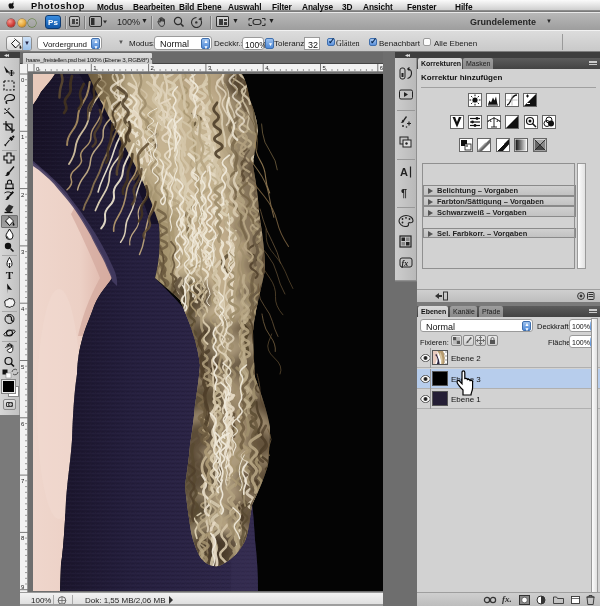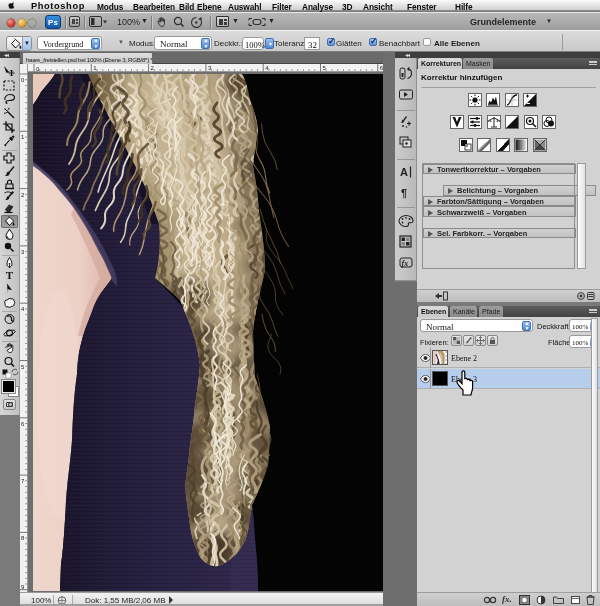--- a/index.html
+++ b/index.html
@@ -9,21 +9,21 @@
 
 #menubar{left:0;top:0;width:600px;height:11px;background:linear-gradient(#fbfbfb,#cfcfcf);border-bottom:1px solid #8c8c8c;}
 #menubar span{position:absolute;top:1.5px;font-size:8.3px;color:#0a0a0a;font-weight:bold;letter-spacing:-0.1px;}
 
 #appbar{left:0;top:12px;width:600px;height:33px;background:linear-gradient(#b8b8b8,#888888);border-top:1px solid #e8e8e8;border-bottom:1px solid #2e2e2e;}
 .tl{position:absolute;top:5.5px;width:8px;height:8px;border-radius:50%;}
 #appbar .sep{position:absolute;top:2.5px;height:13px;width:1px;background:#7c7c7c;box-shadow:1px 0 0 #c8c8c8;}
 
 #optbar{left:0;top:30px;width:600px;height:22px;background:linear-gradient(#dcdcdc,#c9c9c9);border-top:1px solid #f2f2f2;border-bottom:1px solid #7d7d7d;}
 #optbar .lbl{position:absolute;top:7.5px;font-size:8px;color:#1a1a1a;}
-.aquabox{position:absolute;background:#fff;border:1px solid #9a9a9a;border-radius:3px;font-size:9px;color:#111;font-family:Liberation Serif, serif;}
+.aquabox{position:absolute;background:#fff;border:1px solid #9a9a9a;border-radius:3px;font-size:9px;color:#111;}
 .stepper{position:absolute;width:9px;border-radius:2px;background:linear-gradient(#9cc1ee,#4f8ad8);}
 .cb{position:absolute;width:8px;height:8px;border-radius:2px;top:7px;}
 .cb.on{background:linear-gradient(#a8c8f0,#5c92dd);border:1px solid #3f6fae;}
 .cb.off{background:#fdfdfd;border:1px solid #9a9a9a;}
 .cb.on:after{content:"✓";position:absolute;left:0px;top:-3px;font-size:9px;color:#0a2a55;font-weight:bold;}
 
 #tabrow{left:20px;top:52px;width:375px;height:12px;background:#6a6a6a;border-bottom:1px solid #454545;}
 #doctab{position:absolute;left:2px;top:0px;width:131px;height:12px;background:linear-gradient(#dedede,#c8c8c8);border:1px solid #6a6a6a;border-bottom:none;border-radius:2px 2px 0 0;font-size:6.2px;color:#1c1c1c;padding:2.5px 0 0 3px;letter-spacing:-0.32px;white-space:nowrap;overflow:hidden;}
 
 #ldockhead{left:0;top:52px;width:20px;height:6px;background:#3e3e3e;}
@@ -44,21 +44,21 @@
 
 .ptabbar{position:absolute;height:11px;background:linear-gradient(#5c5c5c,#434343);width:183px;}
 .ptab{position:absolute;top:0;height:11px;font-size:7px;padding:2px 3px 0 3px;color:#111;white-space:nowrap;}
 .ptab.active{background:linear-gradient(#dadada,#c9c9c9);border-radius:2px 2px 0 0;font-weight:bold;}
 .ptab.inactive{background:linear-gradient(#9d9d9d,#8a8a8a);color:#1d1d1d;border-radius:2px 2px 0 0;font-weight:normal;}
 #korr{left:417px;top:58px;width:183px;height:244px;background:#d2d2d2;}
 #ebenen{left:417px;top:306px;width:183px;height:300px;background:#d2d2d2;}
 .listrow{position:absolute;left:6px;width:153px;height:10.7px;background:linear-gradient(#d0d0d0,#c2c2c2);border:1px solid #8a8a8a;font-size:7.5px;font-weight:bold;color:#222;padding:0.5px 0 0 13px;white-space:nowrap;overflow:hidden;}
 .listrow:before{content:"";position:absolute;left:4px;top:2.5px;border-left:5px solid #555;border-top:3px solid transparent;border-bottom:3px solid transparent;}
 .eye{position:absolute;left:2.5px;width:11px;height:8px;}
-.lrow{position:absolute;left:0;width:183px;height:20px;border-bottom:1px solid #b0b0b0;font-family:Liberation Serif, serif;}
+.lrow{position:absolute;left:0;width:183px;height:20px;border-bottom:1px solid #b0b0b0;}
 .thumb{position:absolute;left:15px;top:2px;width:16px;height:15px;border:1px solid #555;}
 .lname{position:absolute;left:34px;top:6px;font-size:8px;color:#111;}
 </style></head>
 <body>
 <div id="menubar" class="abs">
 <svg class="abs" style="left:7px;top:1px" width="9" height="9" viewBox="0 0 9 9">
       <path d="M6.8 0.4c-0.1 0.7-0.6 1.3-1.2 1.4 -0.1-0.7 0.5-1.3 1.2-1.4z M5.6 2.1c0.5 0 1 0.2 1.4 0.7 -0.5 0.3-0.8 0.8-0.8 1.5 0 0.7 0.4 1.3 1 1.5 -0.3 0.8-0.9 1.9-1.6 1.9 -0.4 0-0.6-0.2-1.1-0.2 -0.5 0-0.7 0.2-1.1 0.2 -0.8 0-1.9-1.9-1.9-3.3 0-1.4 0.9-2.2 1.8-2.2 0.5 0 0.9 0.3 1.2 0.3 0.3 0 0.7-0.4 1.1-0.4z" fill="#111"></path>
     </svg>
 <span style="left:31px;font-weight:bold;font-size:9.3px;letter-spacing:0.6px;top:1px;">Photoshop</span>
 <span style="left:97px;">Modus</span>
@@ -148,25 +148,25 @@
 <span class="lbl" style="left:214px;">Deckkr.:</span>
 <div class="aquabox" style="left:242px;top:6px;width:22px;height:13px;padding:2px 0 0 2px;font-size:8.5px;">100%</div>
 <div class="stepper" style="left:265px;top:7px;height:11px;border:0.5px solid #3f6fae;">
       <span style="position:absolute;left:2px;top:2px;font-size:5px;color:#fff;">▼</span>
     </div>
 
 <span class="lbl" style="left:274px;">Toleranz:</span>
 
 <div class="aquabox" style="left:304px;top:6px;width:16px;height:13px;padding:2px 0 0 3px;border-radius:0;">32</div>
 <div class="cb on" style="left:327px;"></div>
-    <span class="lbl" style="left:336px;">Glätten</span>
+    <span class="lbl" style="left:336px;font-family:Liberation Serif, serif;">Glätten</span>
 <div class="cb on" style="left:369px;"></div>
     <span class="lbl" style="left:379px;">Benachbart</span>
 <div class="cb off" style="left:423px;"></div>
-    <span class="lbl" style="left:434px;font-weight:bold;">Alle Ebenen</span>
+    <span class="lbl" style="left:434px;">Alle Ebenen</span>
 <div class="abs" style="left:562px;top:3px;width:1px;height:16px;background:#9a9a9a;"></div>
 </div>
 <div id="ldockhead" class="abs">
     <span style="position:absolute;left:4px;top:-1.5px;font-size:6px;color:#ddd;letter-spacing:-1px;">◂◂</span>
   </div>
 <div id="tabrow" class="abs">
     <div id="doctab">haare_freistellen.psd bei 100% (Ebene 3, RGB/8*) * &nbsp;×</div>
   </div>
 <div id="toolcol" class="abs">
 <svg class="abs" style="left:3px;top:8px" width="13" height="11" viewBox="0 0 13 11">
@@ -1097,22 +1097,21 @@
       <rect x="1.5" y="1.5" width="11" height="11" fill="url(#gmap)"></rect>
     </svg>
 <svg class="abs" style="left:116px;top:80px" width="14" height="14" viewBox="0 0 14 14">
       <rect x="0.5" y="0.5" width="13" height="13" fill="#fff" stroke="#666"></rect>
       <path d="M1.5 1.5h11L7 7z" fill="#aaa"></path>
       <path d="M1.5 12.5h11L7 7z" fill="#444"></path>
       <path d="M1.5 1.5v11L7 7z" fill="#666"></path>
       <path d="M12.5 1.5v11L7 7z" fill="#888"></path>
       <path d="M1.5 1.5L12.5 12.5M12.5 1.5L1.5 12.5" stroke="#111" stroke-width="0.8"></path>
     </svg>
-<div class="listrow" style="top:105.5px;">Tonwertkorrektur – Vorgaben</div>
-<div class="listrow" style="top:126.9px;margin-left:20px;">Belichtung – Vorgaben</div>
+<div class="listrow" style="top:126.9px;">Belichtung – Vorgaben</div>
 <div class="listrow" style="top:137.6px;">Farbton/Sättigung – Vorgaben</div>
 <div class="listrow" style="top:148.3px;">Schwarzweiß – Vorgaben</div>
 <div class="listrow" style="top:169.7px;">Sel. Farbkorr. – Vorgaben</div>
 <div class="abs" style="left:5px;top:104.5px;width:153px;height:106px;border:1px solid #909090;"></div>
 <div class="abs" style="left:160px;top:104.5px;width:9px;height:106px;background:linear-gradient(90deg,#fdfdfd,#e2e2e2);border:1px solid #9a9a9a;"></div>
 <div class="abs" style="left:0px;top:231px;width:183px;height:13px;background:linear-gradient(#cfcfcf,#bdbdbd);border-top:1px solid #9e9e9e;"></div>
 <svg class="abs" style="left:17px;top:233px" width="14" height="10" viewBox="0 0 14 10">
       <path d="M1 5l4-3v2h3v2H5v2z" fill="#333"></path>
       <rect x="9.5" y="1" width="4" height="8" fill="none" stroke="#333"></rect>
     </svg>
@@ -1210,20 +1209,30 @@
 <div class="lrow" style="top:62.5px;background:#b7cdec;">
 <svg class="eye" style="top:6px;" width="11" height="8" viewBox="0 0 11 8">
         <path d="M0.5 4C2 1.2 4 0.3 5.5 0.3S9 1.2 10.5 4C9 6.8 7 7.7 5.5 7.7S2 6.8 0.5 4z" fill="#f8f8f8" stroke="#444" stroke-width="0.9"></path>
         <circle cx="5.5" cy="4" r="2" fill="#333"></circle>
         <circle cx="5.5" cy="4" r="0.8" fill="#111"></circle>
       </svg>
 <div class="abs" style="left:13px;top:0;width:1px;height:20px;background:#9a9a9a;"></div>
 <div class="thumb" style="background:#000;"></div>
 <div class="lname">Ebene 3</div>
 </div>
+<div class="lrow" style="top:83px;background:#d2d2d2;">
+<svg class="eye" style="top:6px;" width="11" height="8" viewBox="0 0 11 8">
+        <path d="M0.5 4C2 1.2 4 0.3 5.5 0.3S9 1.2 10.5 4C9 6.8 7 7.7 5.5 7.7S2 6.8 0.5 4z" fill="#f8f8f8" stroke="#444" stroke-width="0.9"></path>
+        <circle cx="5.5" cy="4" r="2" fill="#333"></circle>
+        <circle cx="5.5" cy="4" r="0.8" fill="#111"></circle>
+      </svg>
+<div class="abs" style="left:13px;top:0;width:1px;height:20px;background:#9a9a9a;"></div>
+<div class="thumb" style="background:#241e35;"></div>
+<div class="lname">Ebene 1</div>
+</div>
 <svg class="abs" style="left:38px;top:63px;z-index:5" width="23" height="27" viewBox="0 0 23 27">
       <path d="M8 26 L8 21 C5.5 18.5 3 15.5 2.2 13.7 C1.4 11.9 3.2 10.6 4.5 12 L7 14.8 L7 3.5 C7 1.2 9.8 1.2 9.8 3.5 L9.8 10.2 C9.8 8.9 12.4 8.9 12.4 10.7 L12.4 11.2 C12.4 9.9 15 9.9 15 11.7 L15 12.2 C15 10.9 17.6 10.9 17.6 12.7 L17.6 18.5 C17.6 22 16 23.5 16 26z" fill="#fff" stroke="#000" stroke-width="1.2"></path>
     </svg>
 <div class="abs" style="left:0;top:286px;width:183px;height:14px;background:linear-gradient(#cfcfcf,#bdbdbd);border-top:1px solid #9e9e9e;"></div>
 <svg class="abs" style="left:66px;top:290px" width="14" height="8" viewBox="0 0 14 8">
       <circle cx="4" cy="4" r="2.6" fill="none" stroke="#333" stroke-width="1.2"></circle>
       <circle cx="10" cy="4" r="2.6" fill="none" stroke="#333" stroke-width="1.2"></circle>
     </svg>
 <div class="abs" style="left:85px;top:288px;font-size:9px;font-style:italic;font-weight:bold;color:#333;font-family:'Liberation Serif',serif;">fx.</div>
 <svg class="abs" style="left:102px;top:289px" width="11" height="10" viewBox="0 0 11 10">

